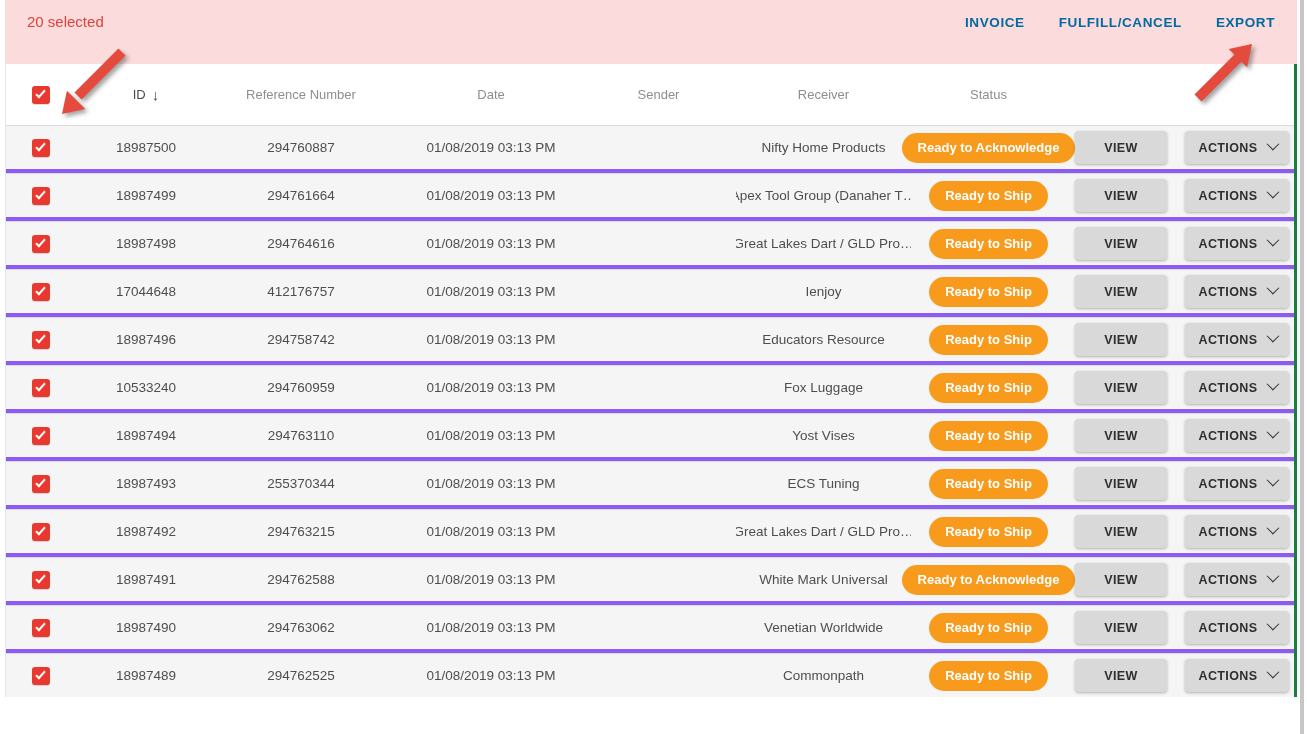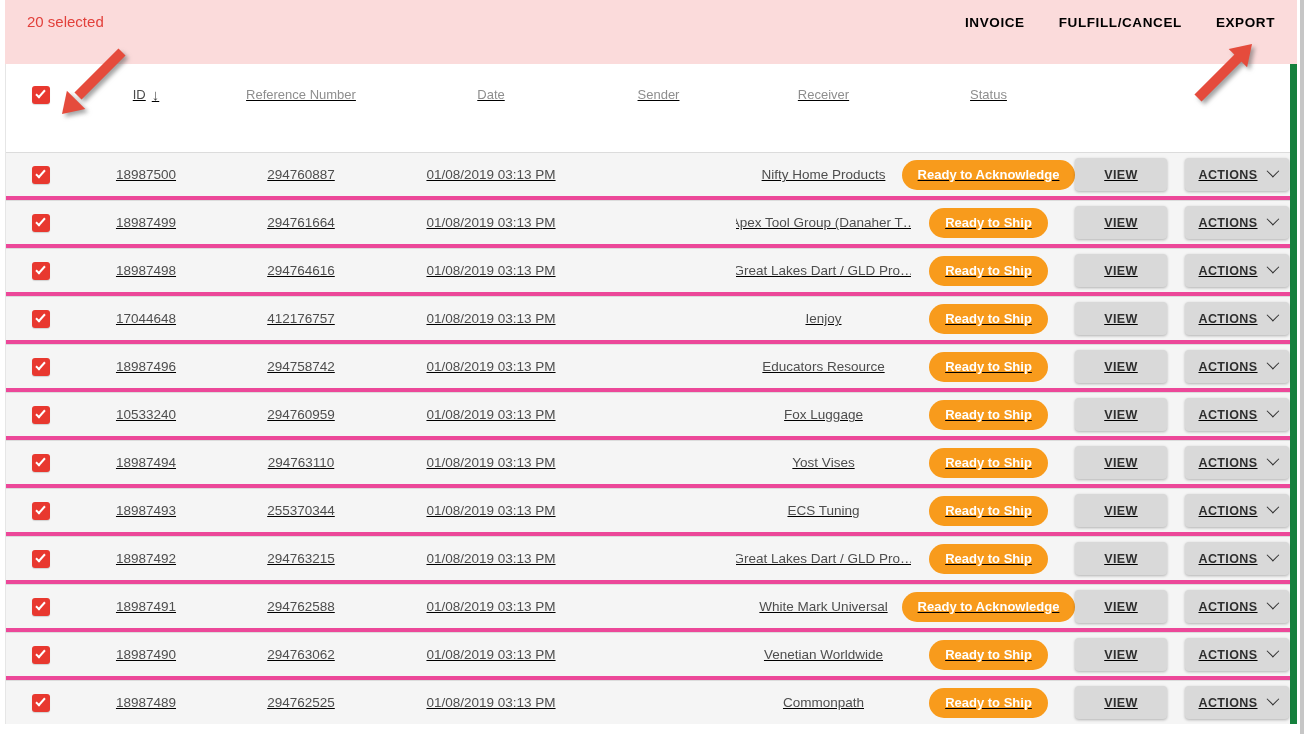--- a/index.html
+++ b/index.html
@@ -22,41 +22,41 @@
   .card{position:absolute;left:5px;top:0;width:1292px;}
 
   
   .selection-bar{height:64px;background:var(--selection-bar-bg);
     display:flex;justify-content:space-between;align-items:flex-start;
     padding:12px 22px 0 22px;}
   .selected-count{color:var(--selection-red);font-size:15px;line-height:19px;}
   .bar-actions{display:flex;}
   .bar-actions button{background:transparent;border:none;cursor:pointer;
     font-family:inherit;font-size:13.5px;font-weight:600;letter-spacing:.6px;
-    color:#000000;margin-left:34px;padding:2px 0;line-height:17px;}
-
-  
-  .table-section{background:#fff;border-left:1px solid #e6e6e6;border-right:7px solid #15803d;text-decoration:underline;}
+    color:#0369a1;margin-left:34px;padding:2px 0;line-height:17px;}
+
+  
+  .table-section{background:#fff;border-left:1px solid #e6e6e6;border-right:3px solid #15803d;}
   .thead{height:61px;display:flex;align-items:center;background:#fff;}
   .col{flex:0 0 auto;display:flex;align-items:center;justify-content:center;}
   .col-check{width:85px;justify-content:flex-start;padding-left:26px;}
   .col-id{width:110px;}
   .col-ref{width:200px;}
   .col-date{width:180px;}
   .col-sender{width:155px;}
   .col-receiver{width:175px;}
   .col-status{width:155px;}
   .col-view{width:110px;}
   .col-actions{width:122px;}
 
   .th{color:var(--header-text);font-size:13px;cursor:pointer;}
   .th-sorted{color:#4a4a4a;font-weight:400;}
   .sort-icon{color:#4a4a4a;font-size:15px;margin-left:6px;font-weight:600;}
 
-  .rows{background:#ec4899;margin-top:27px;}
+  .rows{background:#8b5cf6;}
   .trow{display:flex;align-items:center;height:44px;background:var(--row-bg);
     border-top:1px solid var(--divider);margin-bottom:4px;}
   .cell{color:var(--cell-text);font-size:13.5px;text-align:center;
     white-space:nowrap;overflow:hidden;}
 
   
   .checkbox{width:18px;height:18px;background:var(--checkbox-red);
     border-radius:3px;position:relative;cursor:pointer;display:inline-block;
     box-shadow:0 1px 1px rgba(0,0,0,.15);}
   .check-icon{position:absolute;left:6px;top:2.5px;width:5px;height:10px;

